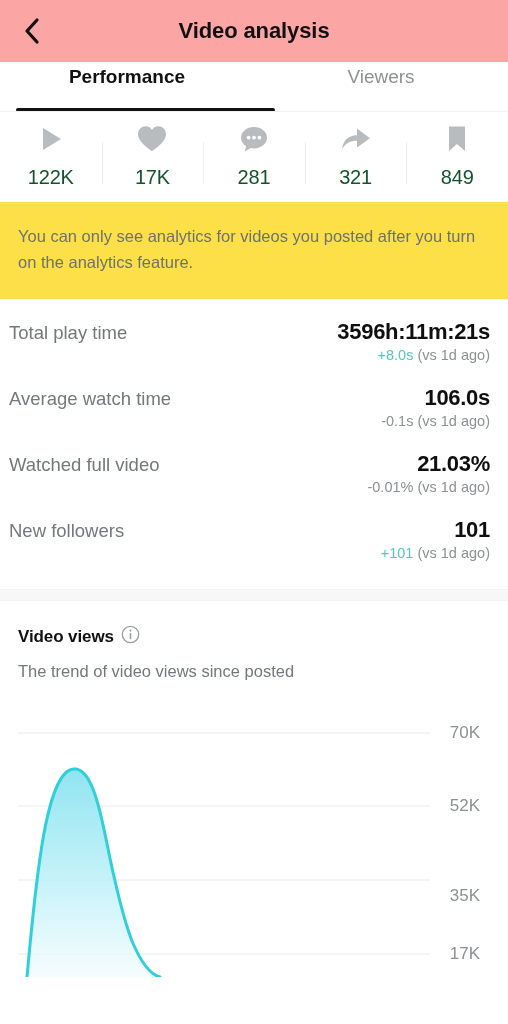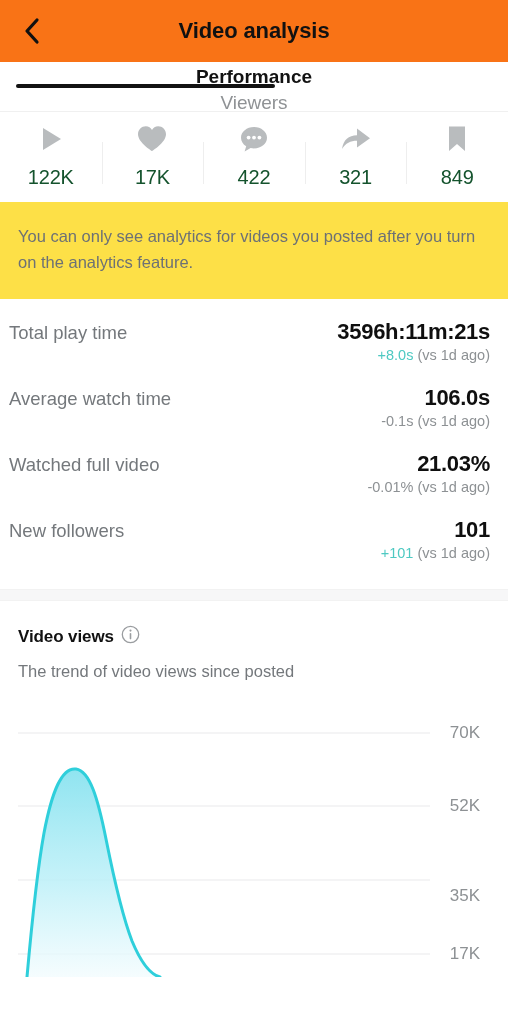--- a/index.html
+++ b/index.html
@@ -21,21 +21,21 @@
     overflow: hidden;
   }
 
   
   .header {
     position: relative;
     height: 62px;
     display: flex;
     align-items: center;
     justify-content: center;
-    background: #f97316;
+    background: #fca5a5;
   }
   .back-btn {
     position: absolute;
     left: 10px;
     top: 10px;
     width: 44px;
     height: 42px;
     display: flex;
     align-items: center;
     justify-content: center;
@@ -47,21 +47,20 @@
     font-weight: bold;
     color: #111111;
     letter-spacing: -0.1px;
   }
 
   
   .tabs {
     position: relative;
     height: 50px;
     display: flex;
-    flex-direction: column;
   }
   .tab {
     flex: 1;
     display: flex;
     align-items: flex-start;
     justify-content: center;
     padding-top: 4px;
     cursor: pointer;
     position: relative;
   }
@@ -274,21 +273,21 @@
 
     <div class="stat">
       <div class="stat-icon">
         <svg width="30" height="30" viewBox="0 0 30 30">
           <path d="M15 3 C7.8 3 2 7.8 2 13.7 C2 17.2 4 20.3 7.2 22.3 L5.6 27.4 L11.6 24.1 C12.7 24.3 13.8 24.4 15 24.4 C22.2 24.4 28 19.6 28 13.7 C28 7.8 22.2 3 15 3 Z"></path>
           <circle cx="9.6" cy="13.6" r="1.9" fill="#ffffff"></circle>
           <circle cx="15" cy="13.6" r="1.9" fill="#ffffff"></circle>
           <circle cx="20.4" cy="13.6" r="1.9" fill="#ffffff"></circle>
         </svg>
       </div>
-      <div class="stat-value">422</div>
+      <div class="stat-value">281</div>
     </div>
 
     <div class="stat">
       <div class="stat-icon">
         <svg width="32" height="30" viewBox="0 0 32 30">
           <path d="M2 25 C3.5 15.5 8.5 11.4 17 11.2 L17 4.5 L30 14.2 L17 23.6 L17 16.8 C10.5 16.8 5.6 19.3 2 25 Z"></path>
         </svg>
       </div>
       <div class="stat-value">321</div>
     </div>

